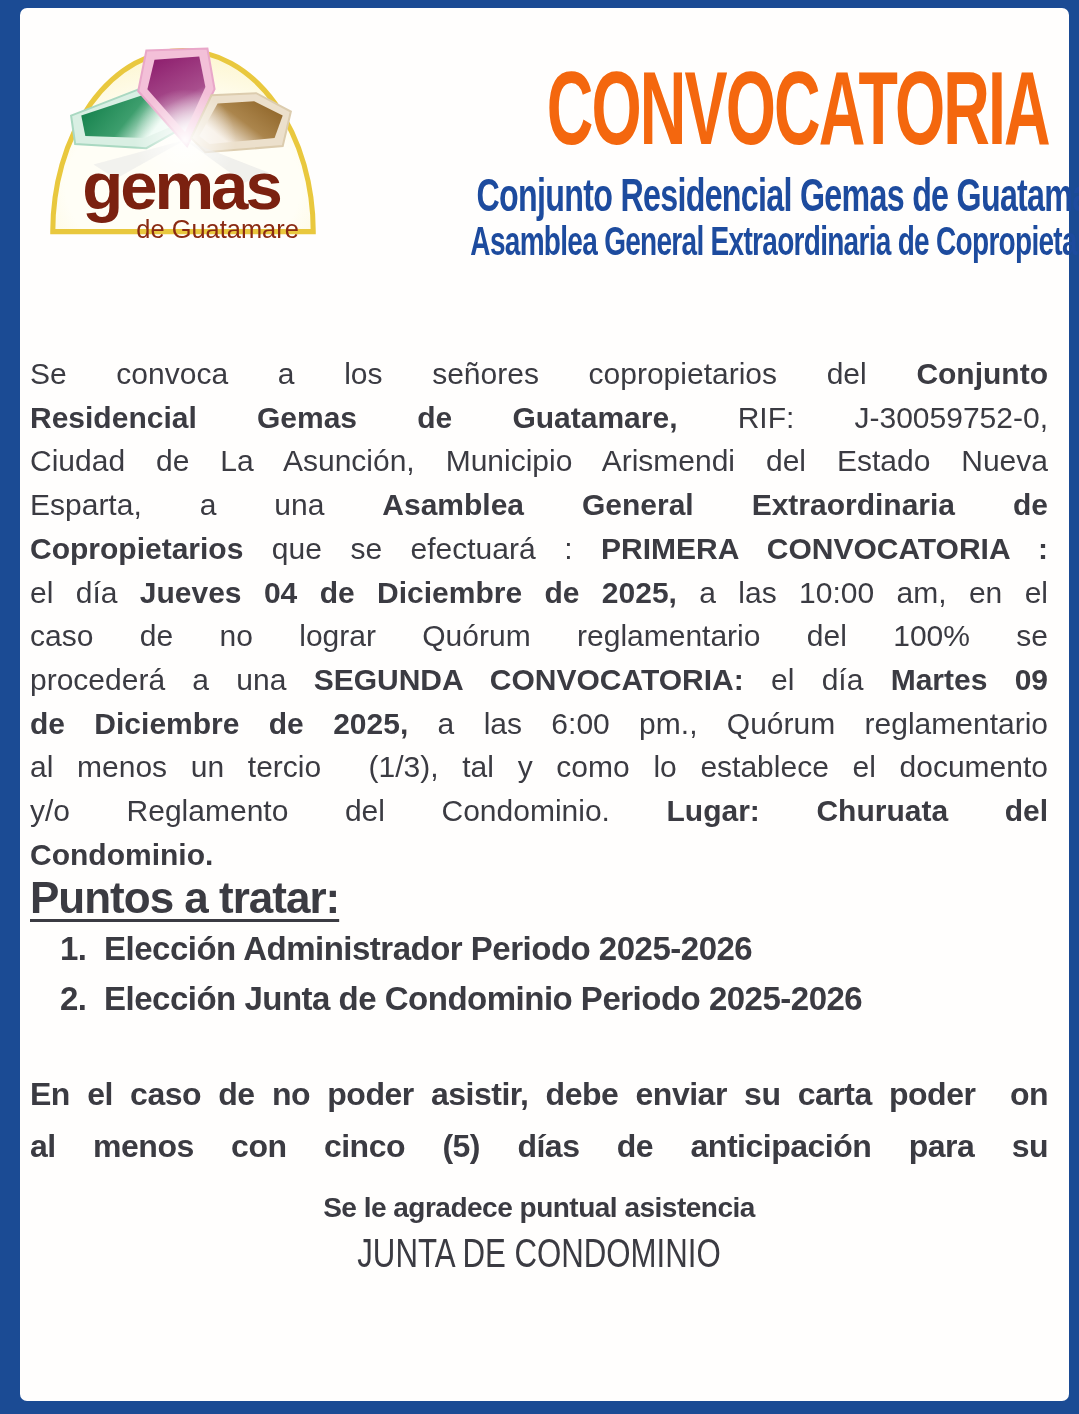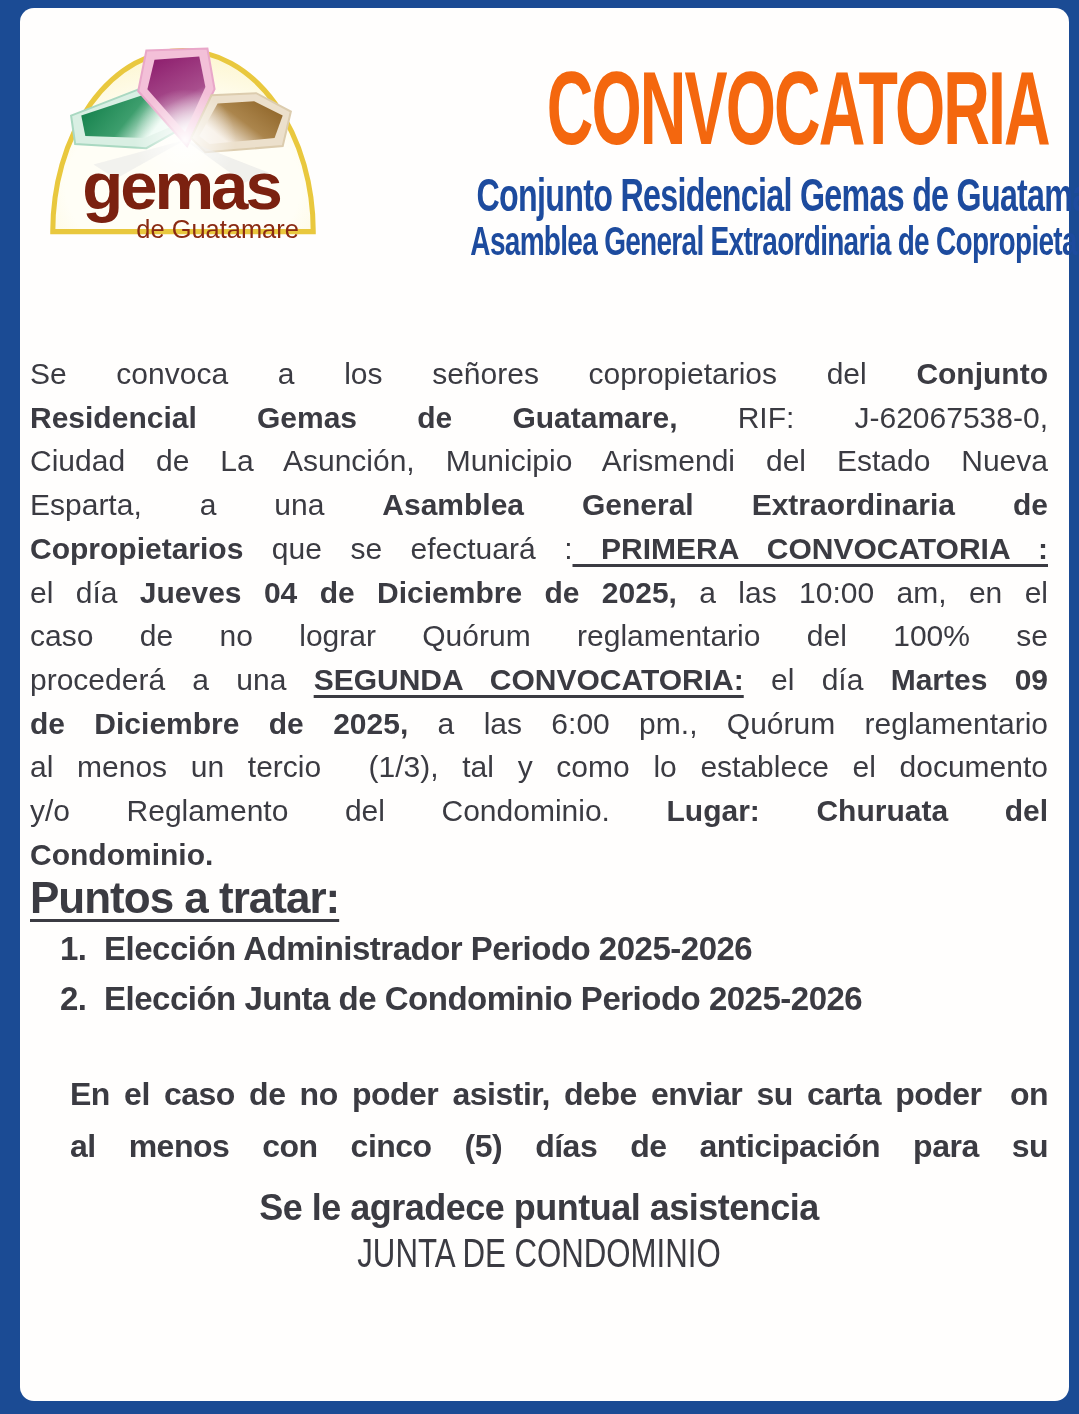--- a/index.html
+++ b/index.html
@@ -5,21 +5,21 @@
   html,body{margin:0;padding:0;background:#888;}
   .page{
     position:relative;
     width:1079px;height:1414px;
     background:var(--frame,#1b4b94);
     font-family:"Liberation Sans",sans-serif;
     overflow:hidden;
   }
   .sheet{
     position:absolute;top:8px;left:20px;right:10px;bottom:13px;
-    background:#fffefd;border-radius:14px;
+    background:#fffefd;border-radius:7px;
   }
   
   .header{display:flex;padding:14px 6px 0 24px;height:252px;}
   .logo{width:286px;flex:0 0 286px;}
   .titles{flex:1;text-align:center;padding-top:44px;}
   .cond{display:inline-block;white-space:nowrap;transform-origin:50% 50%;}
   .t1{
     font-size:104px;font-weight:700;line-height:84px;
     color:var(--title,#f4670e);letter-spacing:-3px;
     transform:scaleX(.62);
@@ -36,33 +36,33 @@
     color:var(--heading,#1d4b9e);letter-spacing:-1px;
     transform:scaleX(.70);
   }
   
   .textcol{margin:0 21px 0 10px;color:var(--body,#3b3b42);}
   .notice{margin-top:78px;font-size:30px;line-height:43.7px;}
   .nline{min-height:43.7px;}
   .jl{text-align:justify;text-align-last:justify;}
   .ll{text-align:left;}
   .b{font-weight:700;}
-  .u{text-decoration:underline;text-decoration-thickness:3px;text-underline-offset:5px;}
+  .u{text-decoration-thickness:3px;text-underline-offset:5px;}
   .agenda-heading{
     font-size:44px;font-weight:700;line-height:44px;letter-spacing:-1px;
   }
   .agenda-heading span{
     text-decoration:underline;text-decoration-thickness:3px;text-underline-offset:6px;
   }
   .agenda{margin-top:4px;font-size:33px;font-weight:700;letter-spacing:-.5px;}
   .agenda .item{display:flex;line-height:50px;}
   .agenda .num{width:44px;margin-left:30px;flex:0 0 44px;}
-  .proxy{margin-top:44px;font-size:32px;font-weight:700;letter-spacing:-.5px;line-height:52px;margin-left:40px;}
+  .proxy{margin-top:44px;font-size:32px;font-weight:700;letter-spacing:-.5px;line-height:52px;}
   .proxy .nline{min-height:52px;}
-  .closing1{margin-top:14px;text-align:center;font-size:36px;font-weight:700;
+  .closing1{margin-top:14px;text-align:center;font-size:28px;font-weight:700;
     letter-spacing:-.5px;line-height:44px;color:var(--body,#3b3b42);}
   .closing2{text-align:center;font-size:40px;line-height:46px;color:var(--body,#3b3b42);}
   .t4{transform:scaleX(.78);}
 </style>
 </head>
 <body>
 
 <div class="page">
   <div class="sheet">
 
@@ -117,21 +117,21 @@
         </div>
         <div class="sub2">
           <span class="cond t3">Asamblea General Extraordinaria de Copropietarios</span>
         </div>
       </div>
     </div>
 
     <div class="textcol">
       <div class="notice">
           <div class="nline jl"><span>Se convoca a los señores copropietarios del </span><span class="b">Conjunto</span></div>
-          <div class="nline jl"><span class="b">Residencial Gemas de Guatamare,</span><span> RIF: J-62067538-0,</span></div>
+          <div class="nline jl"><span class="b">Residencial Gemas de Guatamare,</span><span> RIF: J-30059752-0,</span></div>
           <div class="nline jl"><span>Ciudad de La Asunción, Municipio Arismendi del Estado Nueva</span></div>
           <div class="nline jl"><span>Esparta, a una </span><span class="b">Asamblea General Extraordinaria de</span></div>
           <div class="nline jl"><span class="b">Copropietarios</span><span> que se efectuará :</span><span class="b u"> PRIMERA CONVOCATORIA :</span></div>
           <div class="nline jl"><span>el día </span><span class="b">Jueves 04 de Diciembre de 2025,</span><span> a las 10:00 am, en el</span></div>
           <div class="nline jl"><span>caso de no lograr Quórum reglamentario del 100% se</span></div>
           <div class="nline jl"><span>procederá a una </span><span class="b u">SEGUNDA CONVOCATORIA:</span><span> el día </span><span class="b">Martes 09</span></div>
           <div class="nline jl"><span class="b">de Diciembre de 2025,</span><span> a las 6:00 pm., Quórum reglamentario</span></div>
           <div class="nline jl"><span>al menos un tercio&nbsp; (1/3), tal y como lo establece el documento</span></div>
           <div class="nline jl"><span>y/o Reglamento del Condominio. </span><span class="b">Lugar: Churuata del</span></div>
           <div class="nline ll"><span class="b">Condominio.</span></div>

